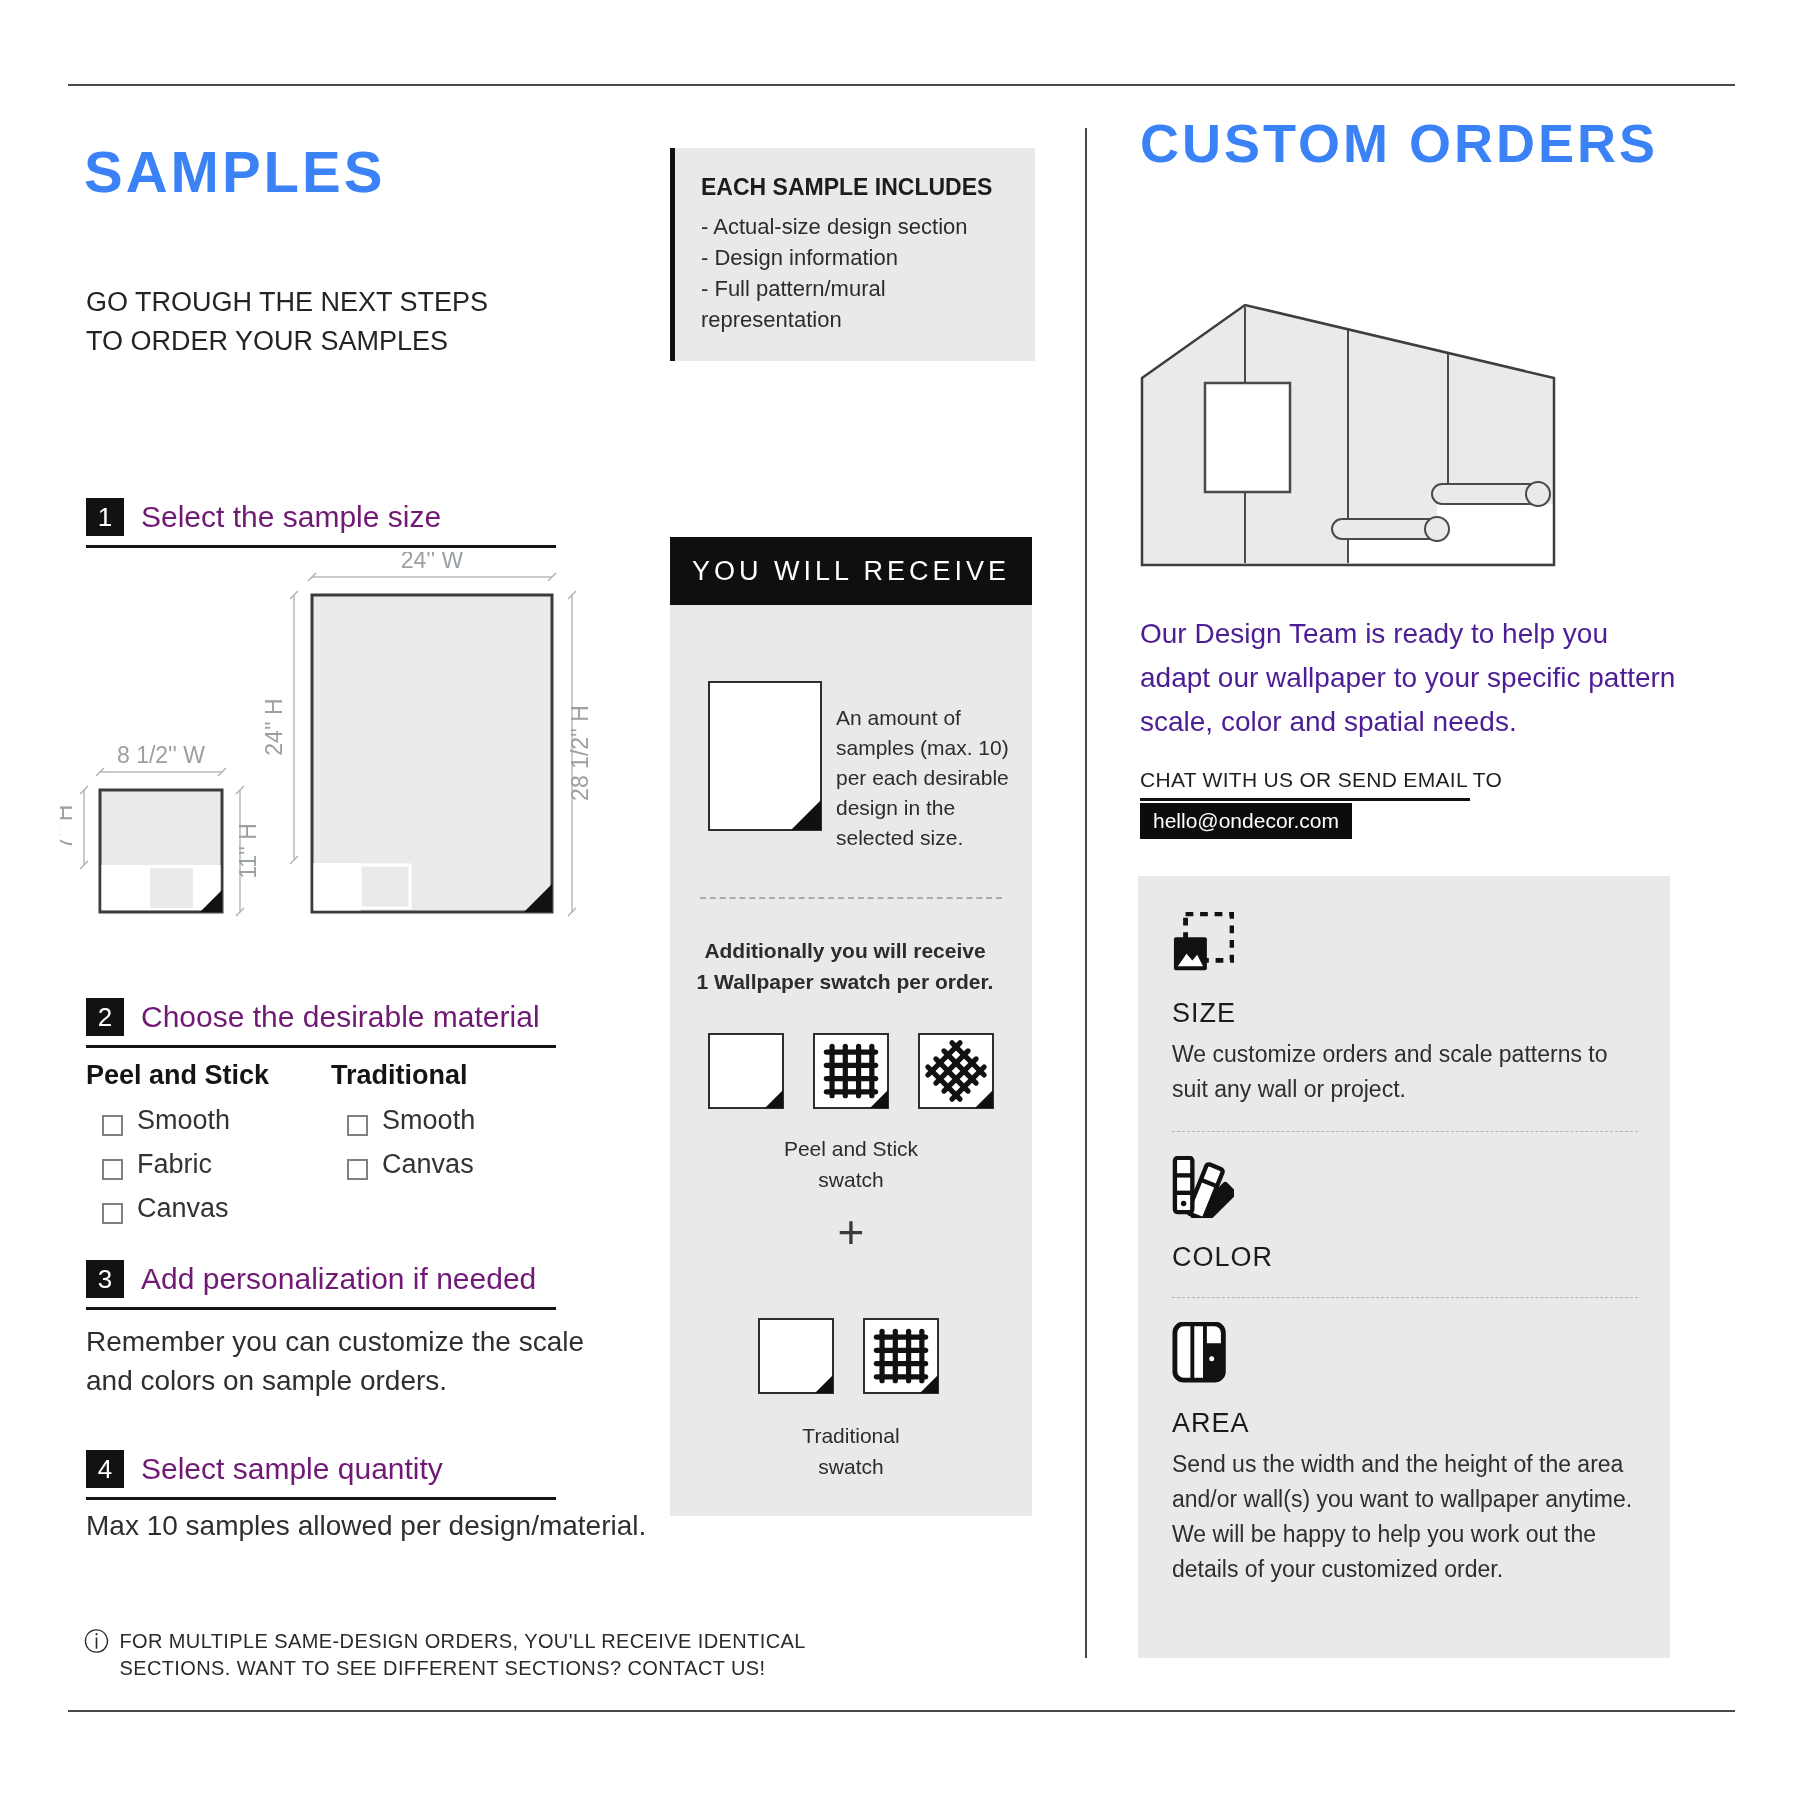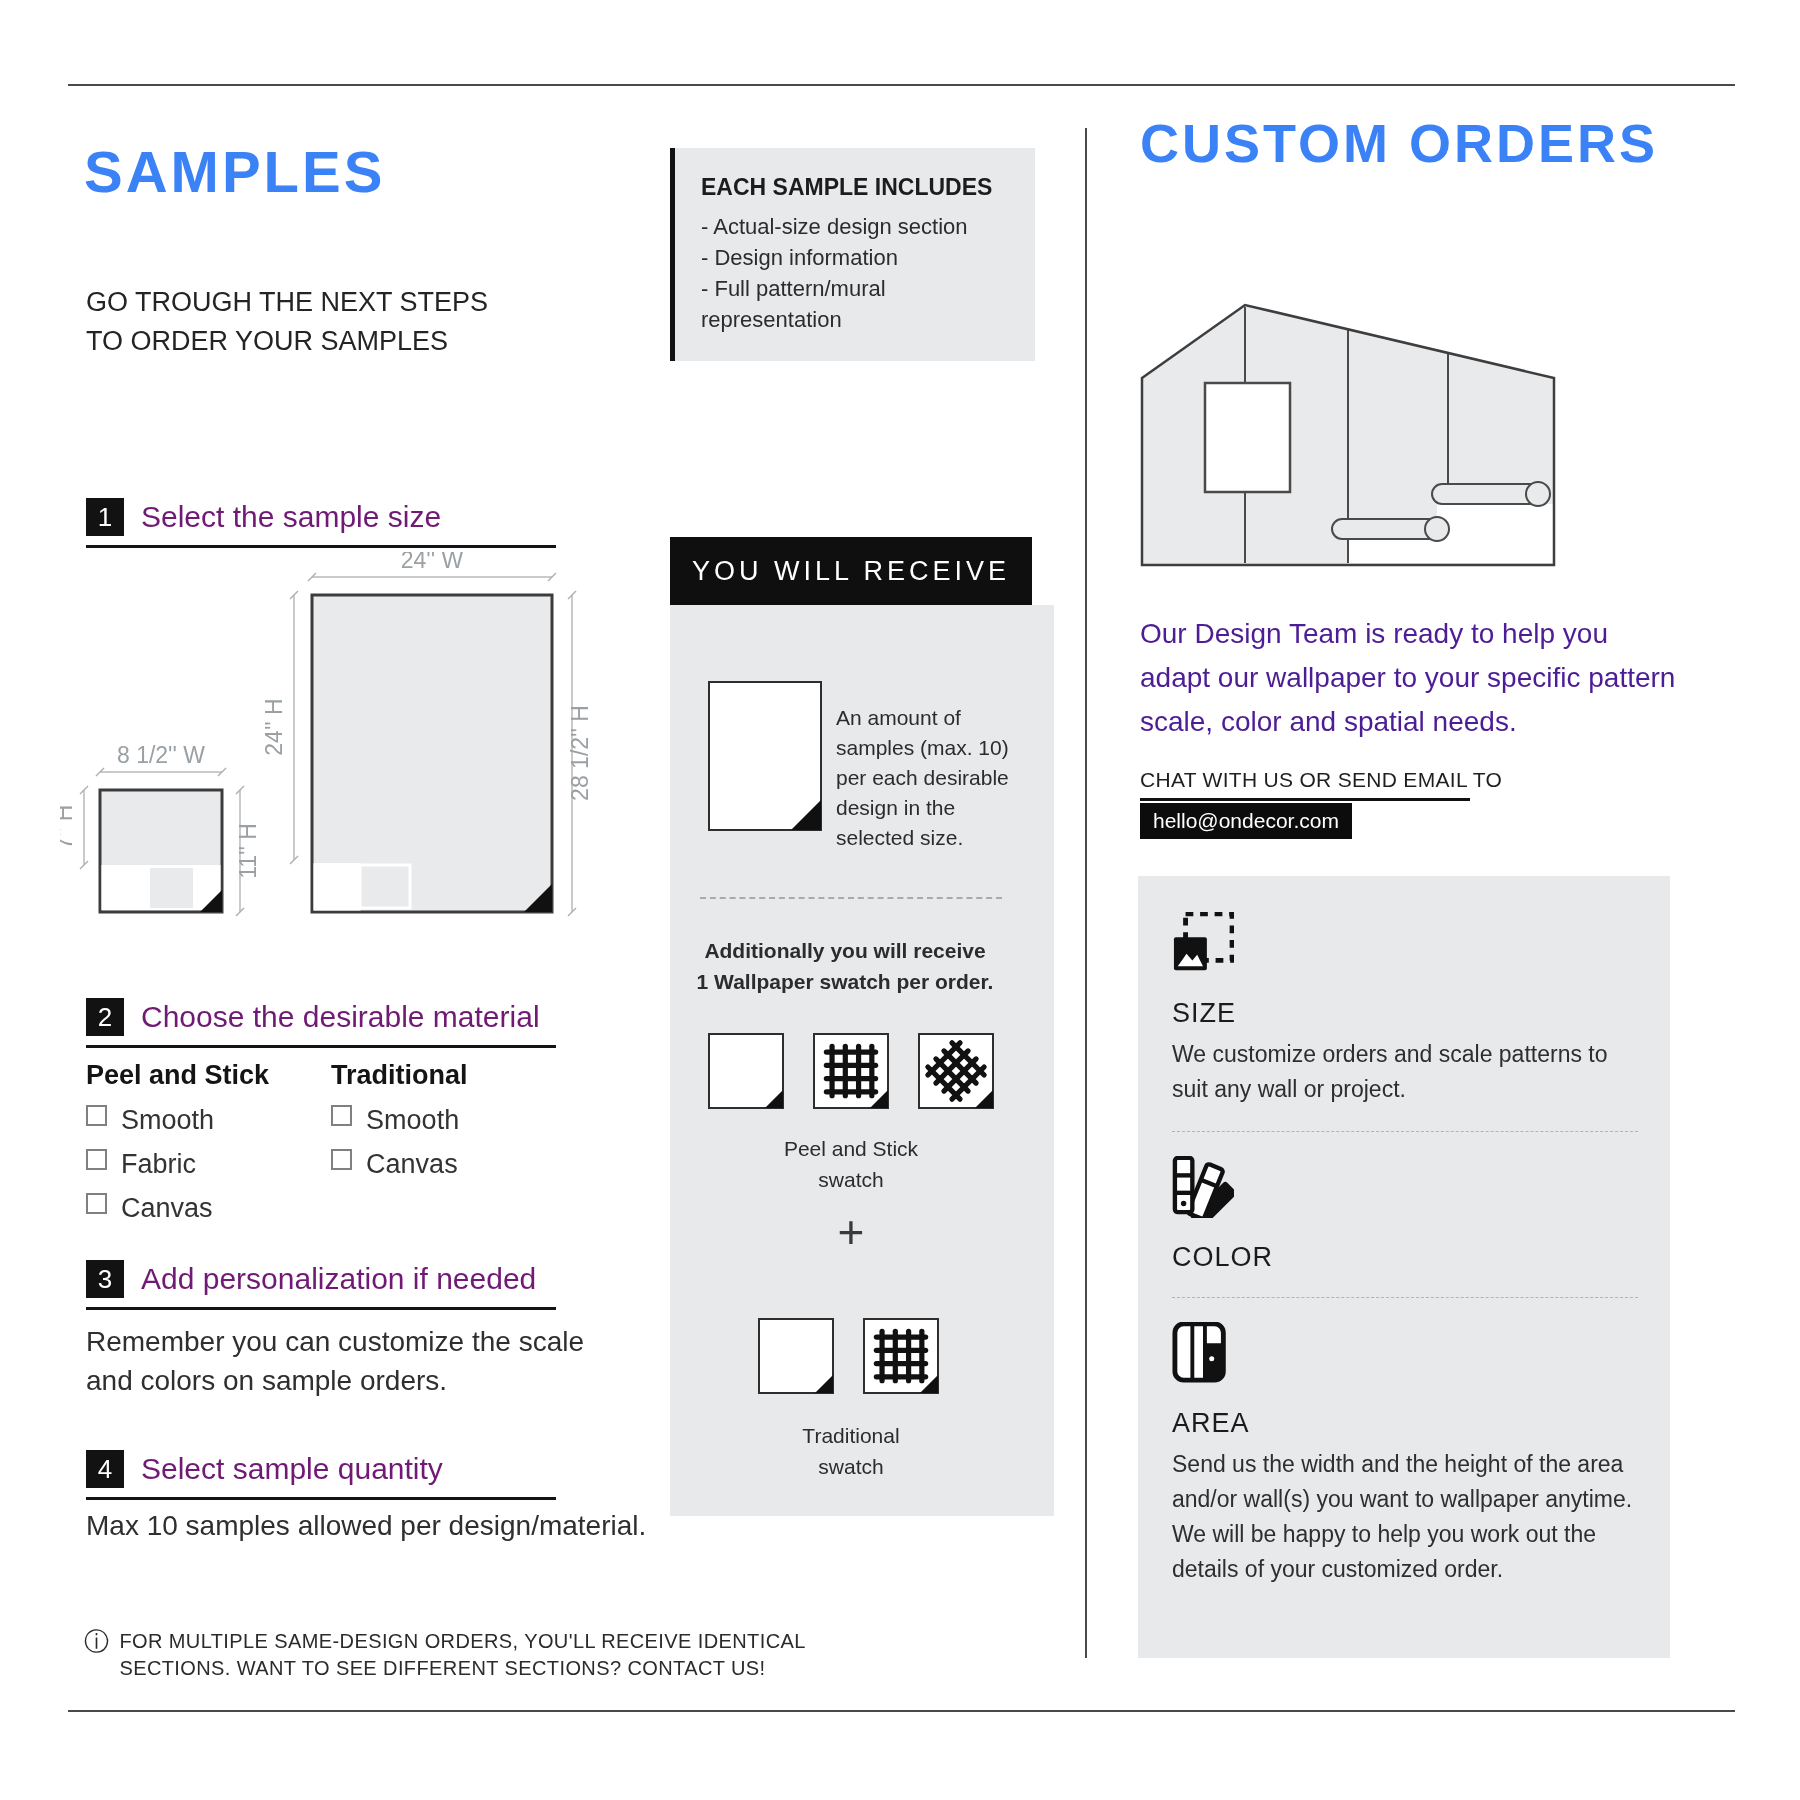--- a/index.html
+++ b/index.html
@@ -11,35 +11,35 @@
   
   .big-title{font-size:58px;letter-spacing:3px;color:#3b82f6;font-weight:700;}
   .intro{font-size:27px;line-height:39px;color:#242424;white-space:pre-line;}
   .step{display:flex;align-items:center;gap:17px;border-bottom:3px solid #141414;
         padding-bottom:9px;width:470px;}
   .badge{width:38px;height:38px;background:#121212;color:#ffffff;font-size:26px;
          display:flex;align-items:center;justify-content:center;flex:0 0 auto;}
   .step-title{font-size:30px;color:#701a75;}
   .note{font-size:28px;line-height:39px;color:#2f2f2f;white-space:pre-line;}
   .mat-col-title{font-size:27px;font-weight:700;color:#141414;margin-bottom:14px;}
-  .opt{display:flex;align-items:flex-start;margin:9px 0 13px 0;}
+  .opt{display:flex;align-items:flex-end;margin:9px 0 13px 16px;}
   .cb{width:17px;height:17px;border:2px solid #808080;margin-right:14px;flex:0 0 auto;}
   .opt-label{font-size:27px;color:#333333;}
   .footer-note{display:flex;gap:10px;font-size:20px;line-height:27px;letter-spacing:.4px;
                color:#2b2b2b;white-space:pre-line;}
   .info-glyph{font-size:25px;line-height:27px;color:#2b2b2b;}
   
   .includes{width:312px;background:#e8e9eb;border-left:5px solid #121212;
             padding:26px 22px 26px 26px;}
   .includes h3{margin:0 0 10px 0;font-size:23px;font-weight:700;color:#1c1c1c;}
   .inc-item{font-size:22px;line-height:31px;color:#2c2c2c;white-space:pre-line;}
   
   .recv-bar{width:362px;height:68px;background:#0f0f0f;color:#ffffff;font-size:27px;
             letter-spacing:4px;display:flex;align-items:center;justify-content:center;}
-  .recv-panel{width:362px;height:911px;background:#e8e9eb;padding-left:22px;}
+  .recv-panel{width:362px;height:911px;background:#e8e9eb;}
   .page-icon{width:110px;height:146px;background:#ffffff;border:2px solid #2e2e2e;}
   .fold{position:absolute;right:-1px;bottom:-1px;width:0;height:0;border-style:solid;}
   .fold-lg{border-width:0 0 30px 30px;border-color:transparent transparent #101010 transparent;}
   .fold-sm{border-width:0 0 18px 18px;border-color:transparent transparent #101010 transparent;}
   .amount-text{width:190px;font-size:21px;line-height:30px;color:#2c2c2c;}
   .dash-div{border-top:2px dashed #aaaaaa;height:0;}
   .center-txt{text-align:center;font-size:21px;line-height:31px;color:#2c2c2c;white-space:pre-line;}
   .swatch-row{display:flex;gap:29px;}
   .swatch{position:relative;width:72px;height:72px;background:#ffffff;border:2px solid #2e2e2e;}
   .plus{font-size:46px;font-weight:300;color:#3a3a3a;text-align:center;}

